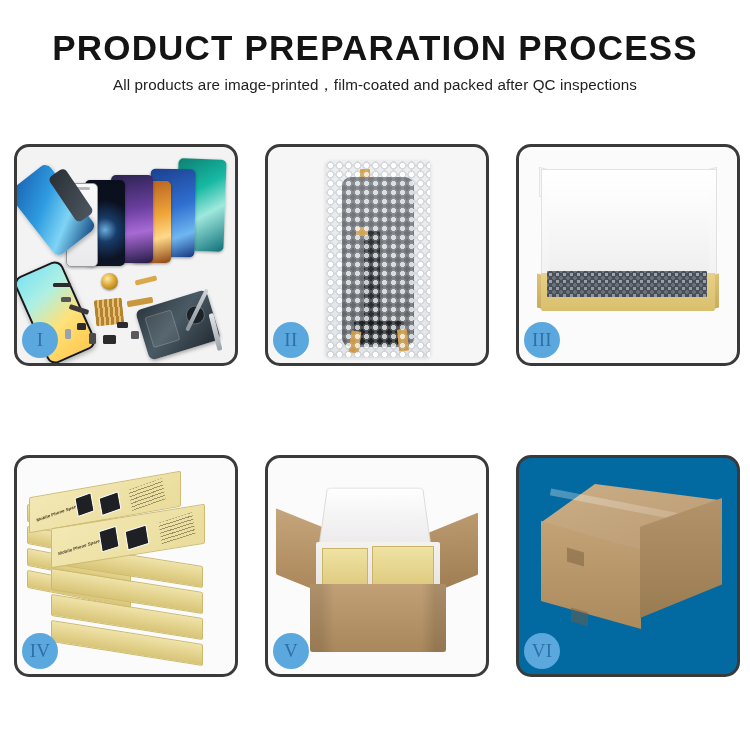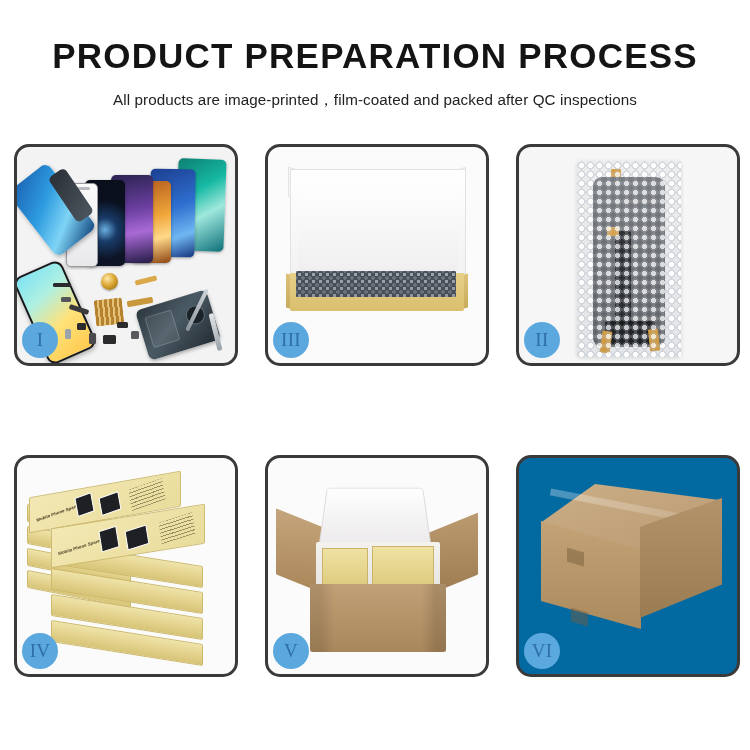--- a/index.html
+++ b/index.html
@@ -11,34 +11,34 @@
     height: 750px;
     background: #ffffff;
     font-family: "Liberation Sans", sans-serif;
     overflow: hidden;
     position: relative;
   }
 
   
   .header {
     width: 750px;
-    padding-top: 38px;
+    padding-top: 30px;
     text-align: center;
   }
   .title {
     font-family: "Liberation Sans", sans-serif;
     font-size: 35px;
     font-weight: bold;
     letter-spacing: 1.2px;
     color: #141414;
     line-height: 1.05;
     white-space: nowrap;
   }
   .subtitle {
-    margin-top: 15px;
+    margin-top: 8px;
     font-family: "Liberation Sans", sans-serif;
     font-size: 15.2px;
     color: #222222;
     letter-spacing: 0.1px;
     white-space: nowrap;
   }
 
   
   .grid {
     position: absolute;
@@ -517,50 +517,50 @@
       <div class="part pchip4"></div>
       <div class="part pchip5"></div>
       <div class="part pchip6"></div>
       <div class="part pchip7"></div>
       <div class="tweezer"></div>
       <div class="screwdriver"></div>
     </div>
     <div class="badge">I</div>
   </div>
 
-  <div class="panel p3">
-    <div class="panel-scene">
-      <div class="fb-lidflapL"></div>
-      <div class="fb-lidflapR"></div>
-      <div class="fb-lid"></div>
-      <div class="fb-foam"></div>
-      <div class="fb-baseL"></div>
-      <div class="fb-baseR"></div>
-      <div class="fb-base"></div>
-      <div class="fb-bubble"></div>
-    </div>
-    <div class="badge">III</div>
-  </div>
-
   <div class="panel p2">
     <div class="panel-scene">
       <div class="bubblebag">
         <div class="bb-screen"></div>
         <div class="bb-flex"></div>
         <div class="bb-conn"></div>
         <div class="bb-tapeA"></div>
         <div class="bb-tapeB"></div>
         <div class="bb-tapeC"></div>
         <div class="bb-tapeD"></div>
         <div class="bb-overlay"></div>
       </div>
     </div>
     <div class="badge">II</div>
   </div>
 
+  <div class="panel p3">
+    <div class="panel-scene">
+      <div class="fb-lidflapL"></div>
+      <div class="fb-lidflapR"></div>
+      <div class="fb-lid"></div>
+      <div class="fb-foam"></div>
+      <div class="fb-baseL"></div>
+      <div class="fb-baseR"></div>
+      <div class="fb-base"></div>
+      <div class="fb-bubble"></div>
+    </div>
+    <div class="badge">III</div>
+  </div>
+
   <div class="panel p4">
     <div class="panel-scene stack">
 
       <div class="sbox" style="left:10px; top:56px; width:104px; height:18px; transform:skewY(11deg);"></div>
       <div class="sbox" style="left:10px; top:78px; width:104px; height:18px; transform:skewY(11deg);"></div>
       <div class="sbox" style="left:10px; top:100px; width:104px; height:18px; transform:skewY(11deg);"></div>
       <div class="sbox" style="left:10px; top:122px; width:104px; height:18px; transform:skewY(11deg);"></div>
 
       <div class="sb-lid" style="left:12px; top:26px; width:152px; height:36px; transform:skewY(-10deg);">
         <span class="sb-label" style="left:6px; top:16px; transform:rotate(-10deg);">Mobile Phone Spare Parts</span>

